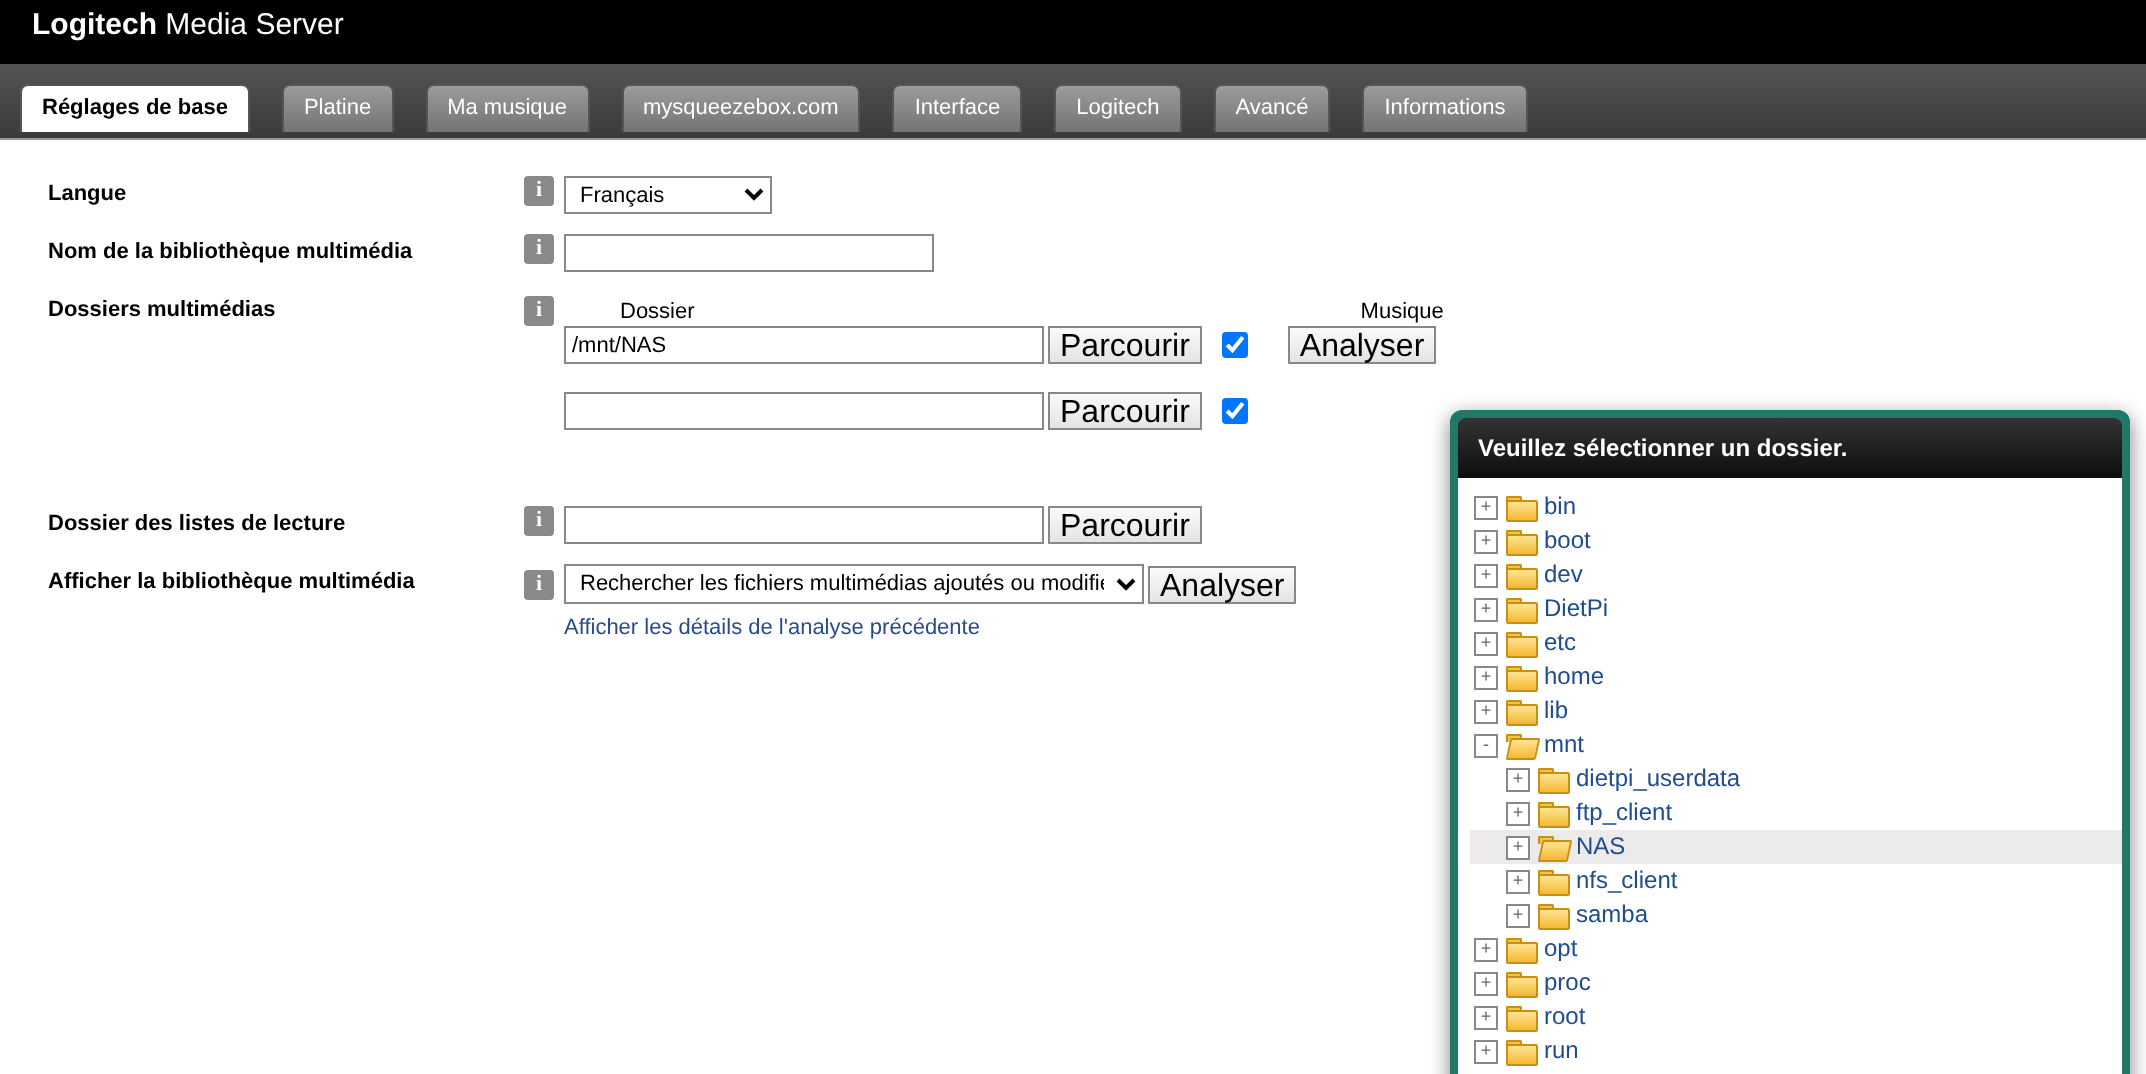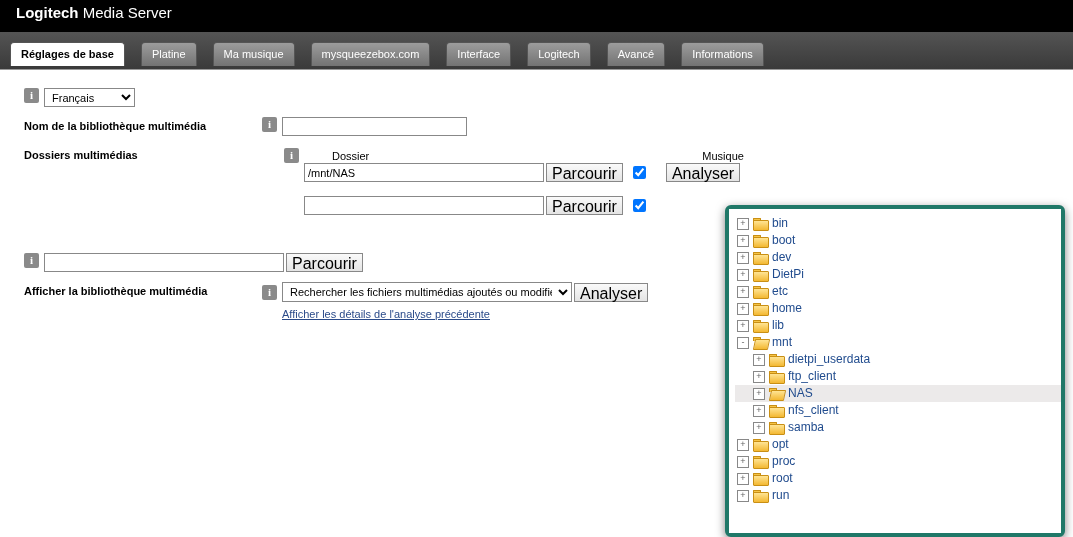--- a/index.html
+++ b/index.html
@@ -124,21 +124,20 @@
   }
   input.playlist-path {
     width: 240px;
   }
   .rescan-select {
     width: 290px;
     height: 20px;
   }
   .link-like {
     color: #2a4a89;
-    text-decoration: underline;
     cursor: pointer;
     margin-top: 6px;
     margin-left: 20px;
   }
 
   
   .dialog {
     position: absolute;
     right: 8px;
     top: 135px;
@@ -219,50 +218,51 @@
   .folder-icon.open::after {
     transform: skewX(-12deg);
     left: 1px;
     width: 13px;
   }
   .tnode-label {
     color: #214c8e;
     cursor: pointer;
   }
   .lang-select {
-    width: 91px;
+    width: 104px;
   }
 </style>
 </head>
 <body>
 
 <div class="header">
   <span class="bold">Logitech</span><span> Media Server</span>
 </div>
 
 <div class="tabs-bar" id="tabs-bar"><div class="tab active">Réglages de base</div><div class="tab">Platine</div><div class="tab">Ma musique</div><div class="tab">mysqueezebox.com</div><div class="tab">Interface</div><div class="tab">Logitech</div><div class="tab">Avancé</div><div class="tab">Informations</div></div>
 
 <div class="content">
 
   <div class="row">
+    <div class="label-col">Langue</div>
     <div class="ctrl-col">
       <div class="info-icon">i</div>
       <select class="lang-select" id="lang-select"><option>Français</option></select>
     </div>
   </div>
 
   <div class="row">
     <div class="label-col">Nom de la bibliothèque multimédia</div>
     <div class="ctrl-col">
       <div class="info-icon">i</div>
       <input type="text" class="libname" value="" style="">
     </div>
   </div>
 
-  <div class="row" style="margin-bottom:2px;gap:22px;">
+  <div class="row" style="margin-bottom:2px;">
     <div class="label-col">Dossiers multimédias</div>
     <div class="ctrl-col folder-block" style="flex-direction:column; align-items:flex-start;">
 
       <div style="display:flex; width:100%; align-items:flex-end;">
         <div class="info-icon" style="margin-top:2px;">i</div>
         <div style="display:flex; flex-direction:column;">
           <div class="sublabel">Dossier</div>
         </div>
         <div style="width:0;"></div>
         <div style="margin-left:305px;" class="sublabel">Musique</div>
@@ -279,40 +279,42 @@
         <input type="text" class="path" value="" style="">
         <button class="small">Parcourir</button>
         <input type="checkbox" class="chk" checked="" style="">
       </div>
     </div>
   </div>
 
   <div style="height:28px;"></div>
 
   <div class="row">
+    <div class="label-col">Dossier des listes de lecture</div>
     <div class="ctrl-col">
       <div class="info-icon">i</div>
       <input type="text" class="playlist-path" value="" style="">
       <button class="small">Parcourir</button>
     </div>
   </div>
 
   <div class="row">
     <div class="label-col">Afficher la bibliothèque multimédia</div>
     <div class="ctrl-col" style="flex-direction:column; align-items:flex-start;">
       <div style="display:flex; align-items:center;">
         <div class="info-icon">i</div>
         <select class="rescan-select" id="rescan-select"><option>Rechercher les fichiers multimédias ajoutés ou modifiés</option></select>
         <button class="small">Analyser</button>
       </div>
       <div class="link-like">Afficher les détails de l'analyse précédente</div>
     </div>
   </div>
 
   <div class="dialog">
+    <div class="dialog-title">Veuillez sélectionner un dossier.</div>
     <div class="tree-wrap" id="tree">
         <div class="tnode">
           <div class="plusminus">+</div>
           <div class="folder-icon"></div>
           <span class="tnode-label">bin</span>
         </div>
         <div class="tnode">
           <div class="plusminus">+</div>
           <div class="folder-icon"></div>
           <span class="tnode-label">boot</span>

